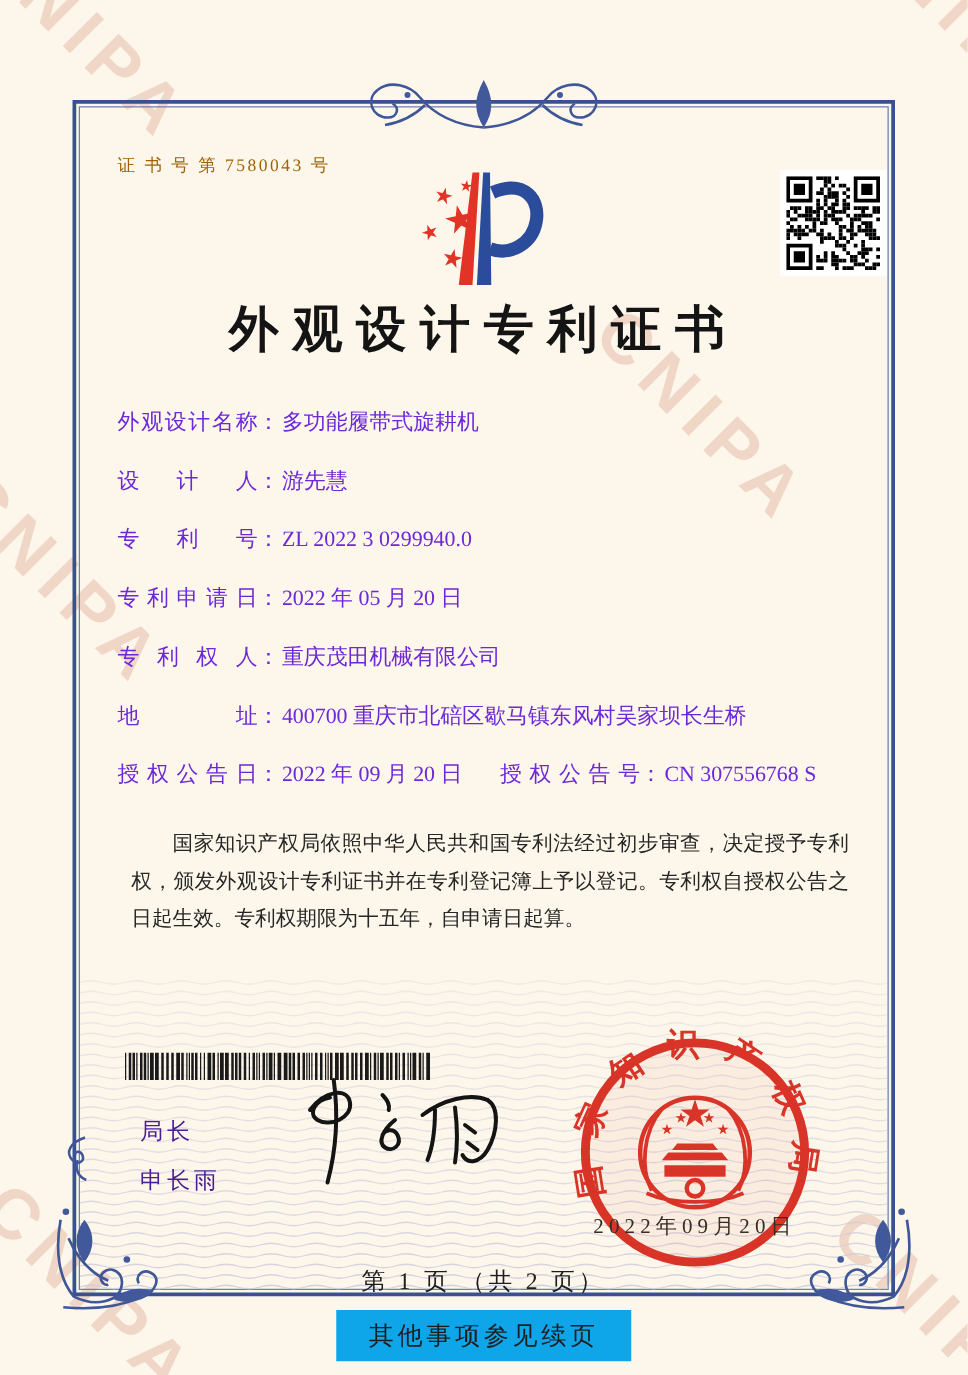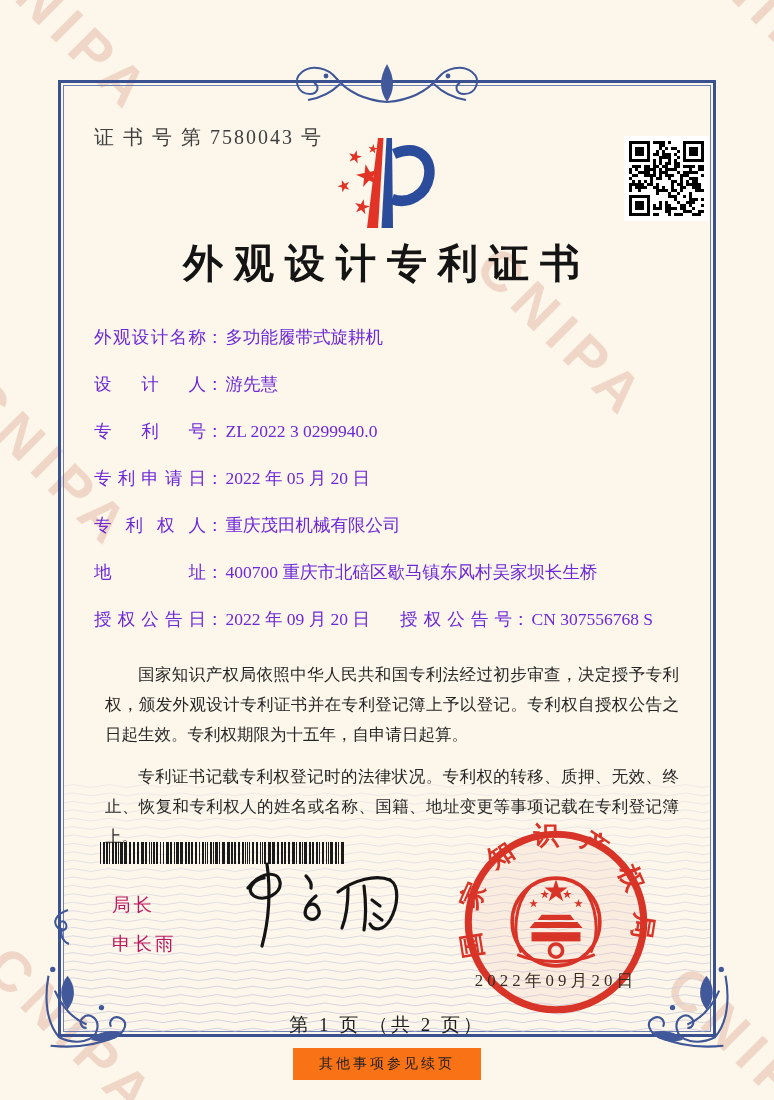--- a/index.html
+++ b/index.html
@@ -6,44 +6,44 @@
   body{width:774px;height:1100px;position:relative;overflow:hidden;background:#fcf7ea;
        font-family:"Liberation Serif","DejaVu Serif",serif;color:#222}
   .wm{position:absolute;z-index:0;font-family:"Liberation Sans","DejaVu Sans",sans-serif;
       font-weight:700;font-size:56px;letter-spacing:9px;color:rgba(223,166,144,.40);
       transform:rotate(45deg);white-space:nowrap;user-select:none}
   .frame{position:absolute;left:58px;top:80px;width:652px;height:951px;
          border:3px solid #3a5191;z-index:1;background:transparent}
   .frame-inner{position:absolute;inset:2px;border:1px solid #6d7fb4}
   .band{position:absolute;left:64px;top:782px;width:646px;height:252px;z-index:1}
   .orn{position:absolute;z-index:2}
-  .cert-no{position:absolute;left:94px;top:124px;z-index:3;font-size:20px;letter-spacing:2px;color:#404040}
+  .cert-no{position:absolute;left:94px;top:124px;z-index:3;font-size:14px;letter-spacing:2px;color:#a16207}
   .logo{position:absolute;left:312px;top:124px;z-index:3}
   .qr{position:absolute;left:624px;top:136px;z-index:3;background:#fff;padding:5px;line-height:0}
   .title{position:absolute;left:0;top:236px;width:774px;z-index:3;text-align:center;
          font-size:40px;font-weight:700;letter-spacing:11px;color:#141414}
   .fields{position:absolute;left:94px;top:326px;width:606px;z-index:3;font-size:17.5px;color:#6d28d9}
   .frow{margin-bottom:25px;white-space:nowrap;position:relative;line-height:22px}
   .flabel{display:inline-block;width:112px;text-align:justify;text-align-last:justify;vertical-align:bottom}
   .fcolon{display:inline-block;margin-right:2px}
   .grant-right{position:absolute;left:306px;top:0;white-space:nowrap}
   .paras{position:absolute;left:93px;top:648px;width:598px;z-index:3;font-size:16.5px;
          line-height:30px;text-align:justify;color:#262626}
   .paras p{margin:12px;text-indent:2em}
   .barcode{position:absolute;left:100px;top:842px;z-index:3;line-height:0}
   .sig-block{position:absolute;left:112px;top:892px;z-index:3;
              font-family:"Liberation Sans","DejaVu Sans",sans-serif;font-size:18.5px;
-             letter-spacing:3px;color:#be185d}
+             letter-spacing:3px;color:#4c1d95}
   .sig-block .row2{margin-top:14px}
   .signature{position:absolute;left:220px;top:858px;z-index:3;line-height:0}
   .seal{position:absolute;left:454px;top:820px;z-index:4;line-height:0}
   .pagination{position:absolute;left:0;top:1012px;width:774px;z-index:3;text-align:center;
               font-size:19px;letter-spacing:3px;color:#1d1d1d}
   .footer-note{position:absolute;left:50%;transform:translateX(-50%);top:1048px;z-index:3;
-               background:#f97316;padding:7px 26px;font-size:14px;letter-spacing:3px;color:#1d1d1d}
+               background:#0ea5e9;padding:7px 26px;font-size:20px;letter-spacing:3px;color:#1d1d1d}
 </style>
 </head>
 <body>
 
 <div class="wm" style="left:-40px;top:-6px">CNIPA</div>
 <div class="wm" style="left:660px;top:-24px">CNIPA</div>
 <div class="wm" style="left:455px;top:300px">CNIPA</div>
 <div class="wm" style="left:-60px;top:430px">CNIPA</div>
 <div class="wm" style="left:-35px;top:1000px">CNIPA</div>
 <div class="wm" style="left:645px;top:1020px">CNIPA</div>
@@ -402,21 +402,20 @@
   <div class="frow">
     <span class="flabel">授权公告日</span><span class="fcolon">：</span><span class="fvalue">2022 年 09 月 20 日</span>
     <span class="grant-right">
       <span class="flabel">授权公告号</span><span class="fcolon">：</span><span class="fvalue">CN 307556768 S</span>
     </span>
   </div>
 </div>
 
 <div class="paras">
   <p>国家知识产权局依照中华人民共和国专利法经过初步审查，决定授予专利权，颁发外观设计专利证书并在专利登记簿上予以登记。专利权自授权公告之日起生效。专利权期限为十五年，自申请日起算。</p>
-  <p>专利证书记载专利权登记时的法律状况。专利权的转移、质押、无效、终止、恢复和专利权人的姓名或名称、国籍、地址变更等事项记载在专利登记簿上。</p>
 </div>
 
 <div class="barcode">
   <svg id="bcsvg" width="245" height="22">
       <rect x="0" y="0" width="1" height="22" fill="#1a1a1a"></rect>
       <rect x="3" y="0" width="2" height="22" fill="#1a1a1a"></rect>
       <rect x="6" y="0" width="2" height="22" fill="#1a1a1a"></rect>
       <rect x="9" y="0" width="1" height="22" fill="#1a1a1a"></rect>
       <rect x="12" y="0" width="2" height="22" fill="#1a1a1a"></rect>
       <rect x="15" y="0" width="2" height="22" fill="#1a1a1a"></rect>

